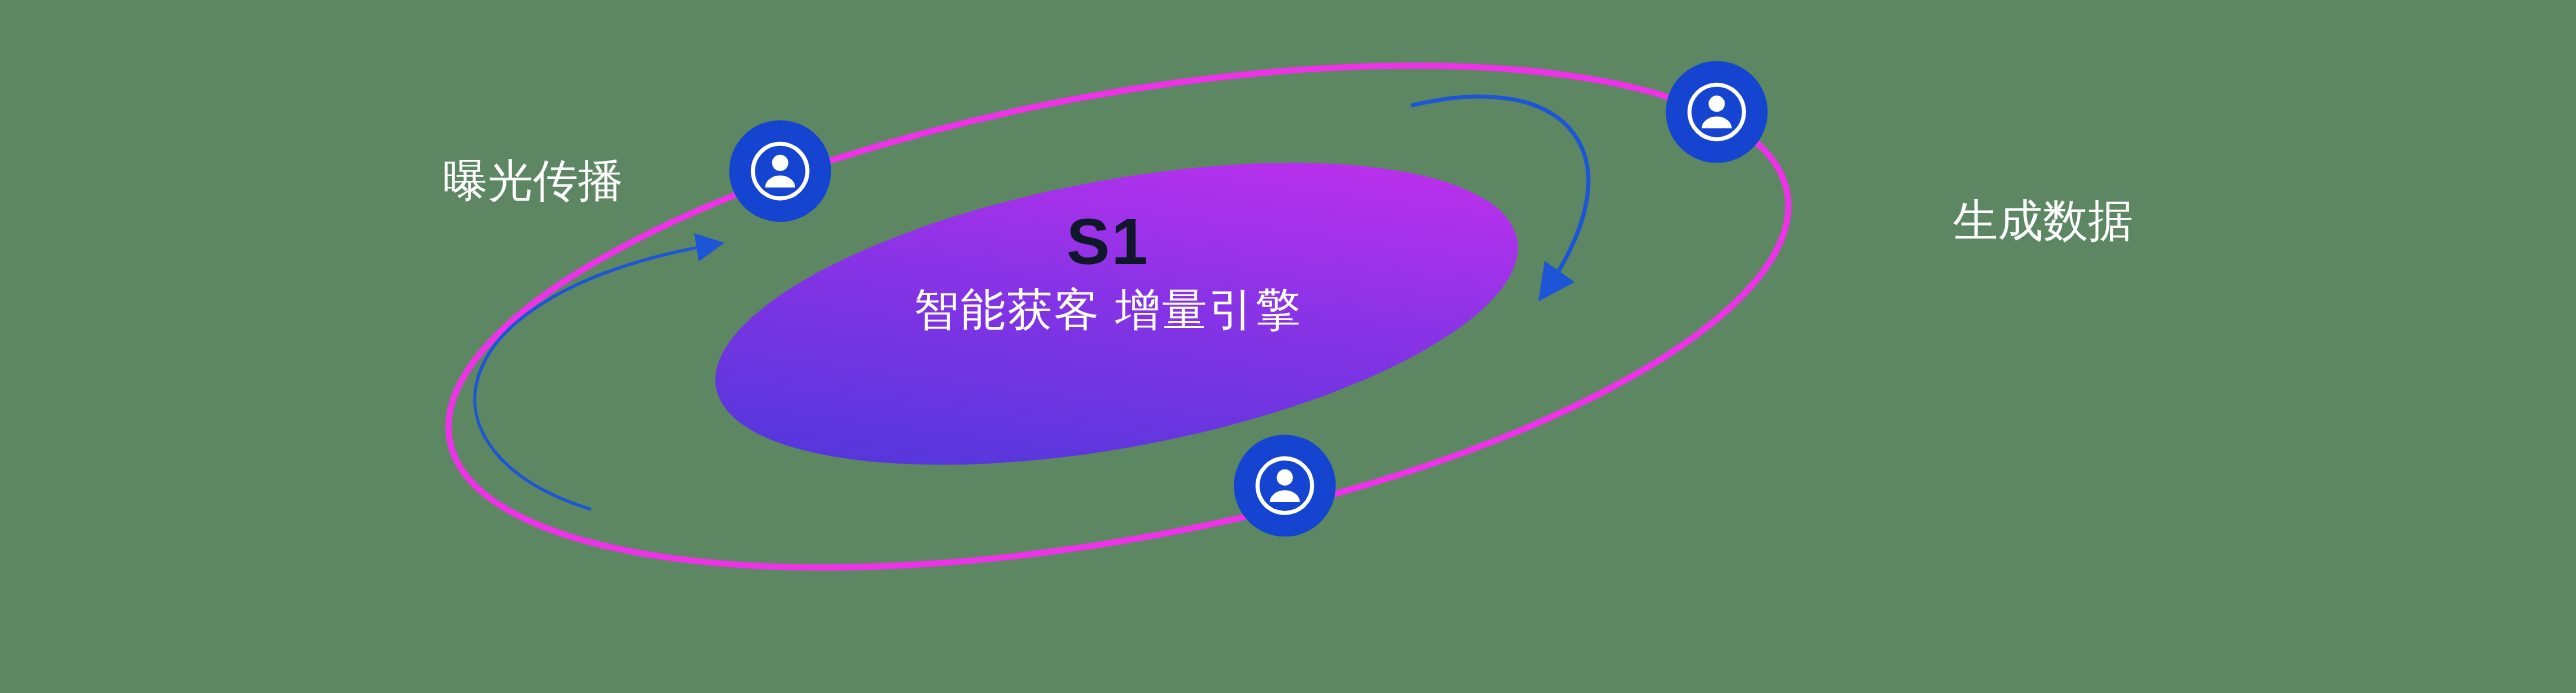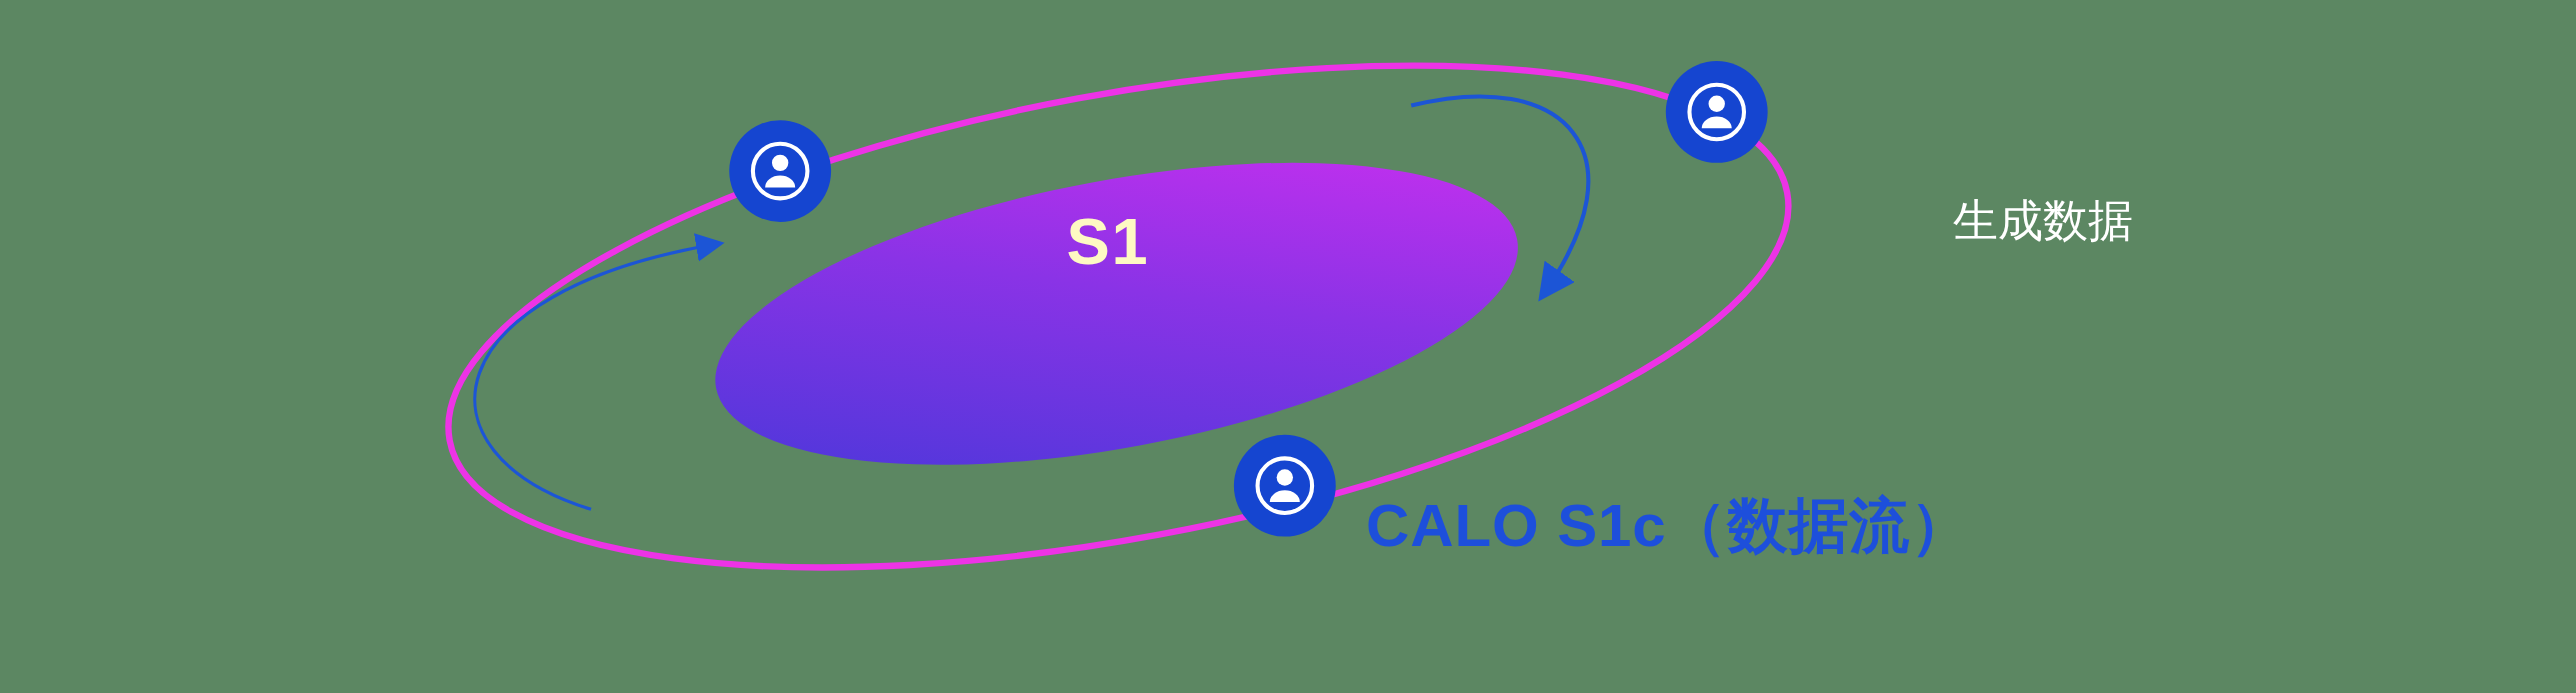--- a/index.html
+++ b/index.html
@@ -26,21 +26,21 @@
     color:#ffffff;
     font-size:45px;
     font-weight:500;
     white-space:nowrap;
     line-height:1;
   }
   .center-title{
     position:absolute;
     left:1108px;top:209px;
     transform:translateX(-50%);
-    color:#fef9c3;
+    color:#0f172a;
     font-size:65px;
     font-weight:600;
     line-height:1;
     letter-spacing:1.8px;
     text-align:right;
   }
   .center-sub{
     position:absolute;
     left:1108px;top:287px;
     transform:translateX(-50%);
@@ -98,20 +98,21 @@
       <circle r="56" fill="#1545d0"></circle>
       <g>
         <circle r="30" fill="none" stroke="#ffffff" stroke-width="4.5"></circle>
         <circle cy="-9" r="9" fill="#ffffff"></circle>
         <path d="M -16.5 18 A 16.5 13 0 0 1 16.5 18 Z" fill="#ffffff"></path>
       </g>
     </g>
   </svg>
 
   <div class="center-title">S1</div>
+  <div class="center-sub">智能获客  增量引擎</div>
 
+  <div class="label-white" style="left:443px;top:158px;">曝光传播</div>
 
   <div class="label-white" style="left:1953px;top:198px;">生成数据</div>
 
-  <div class="label-blue" style="left:1366px;top:496px;">CALO S1c（数据流）</div>
 
 </div>
 
 
 </body></html>

